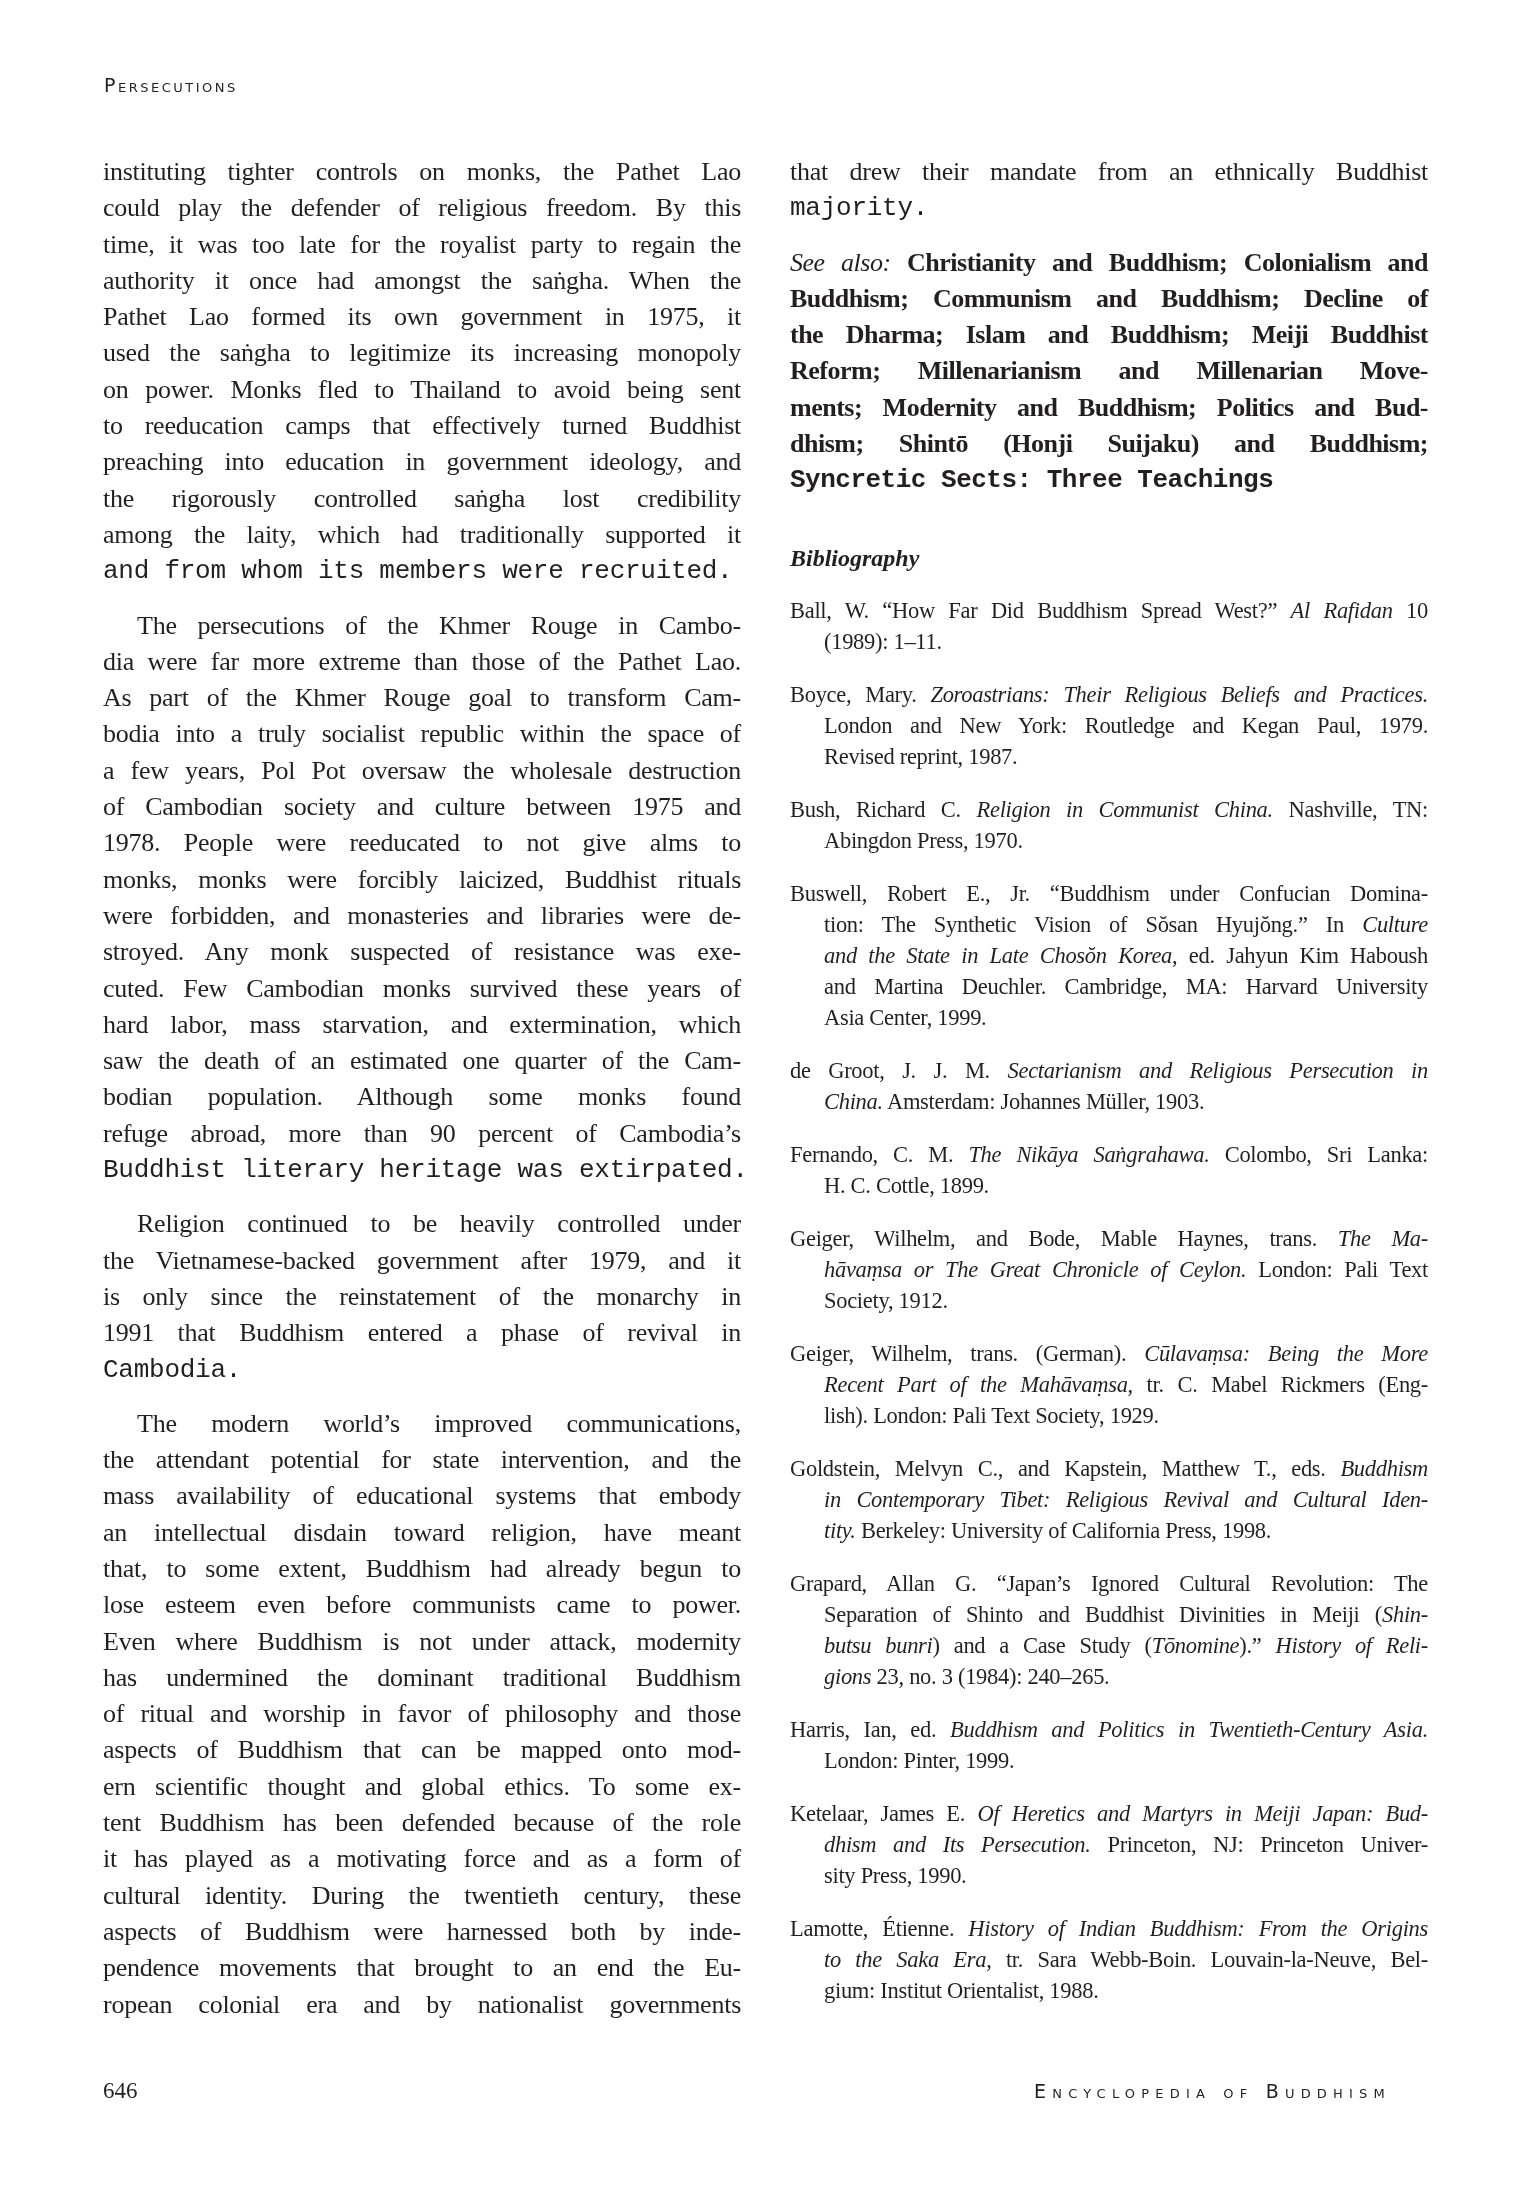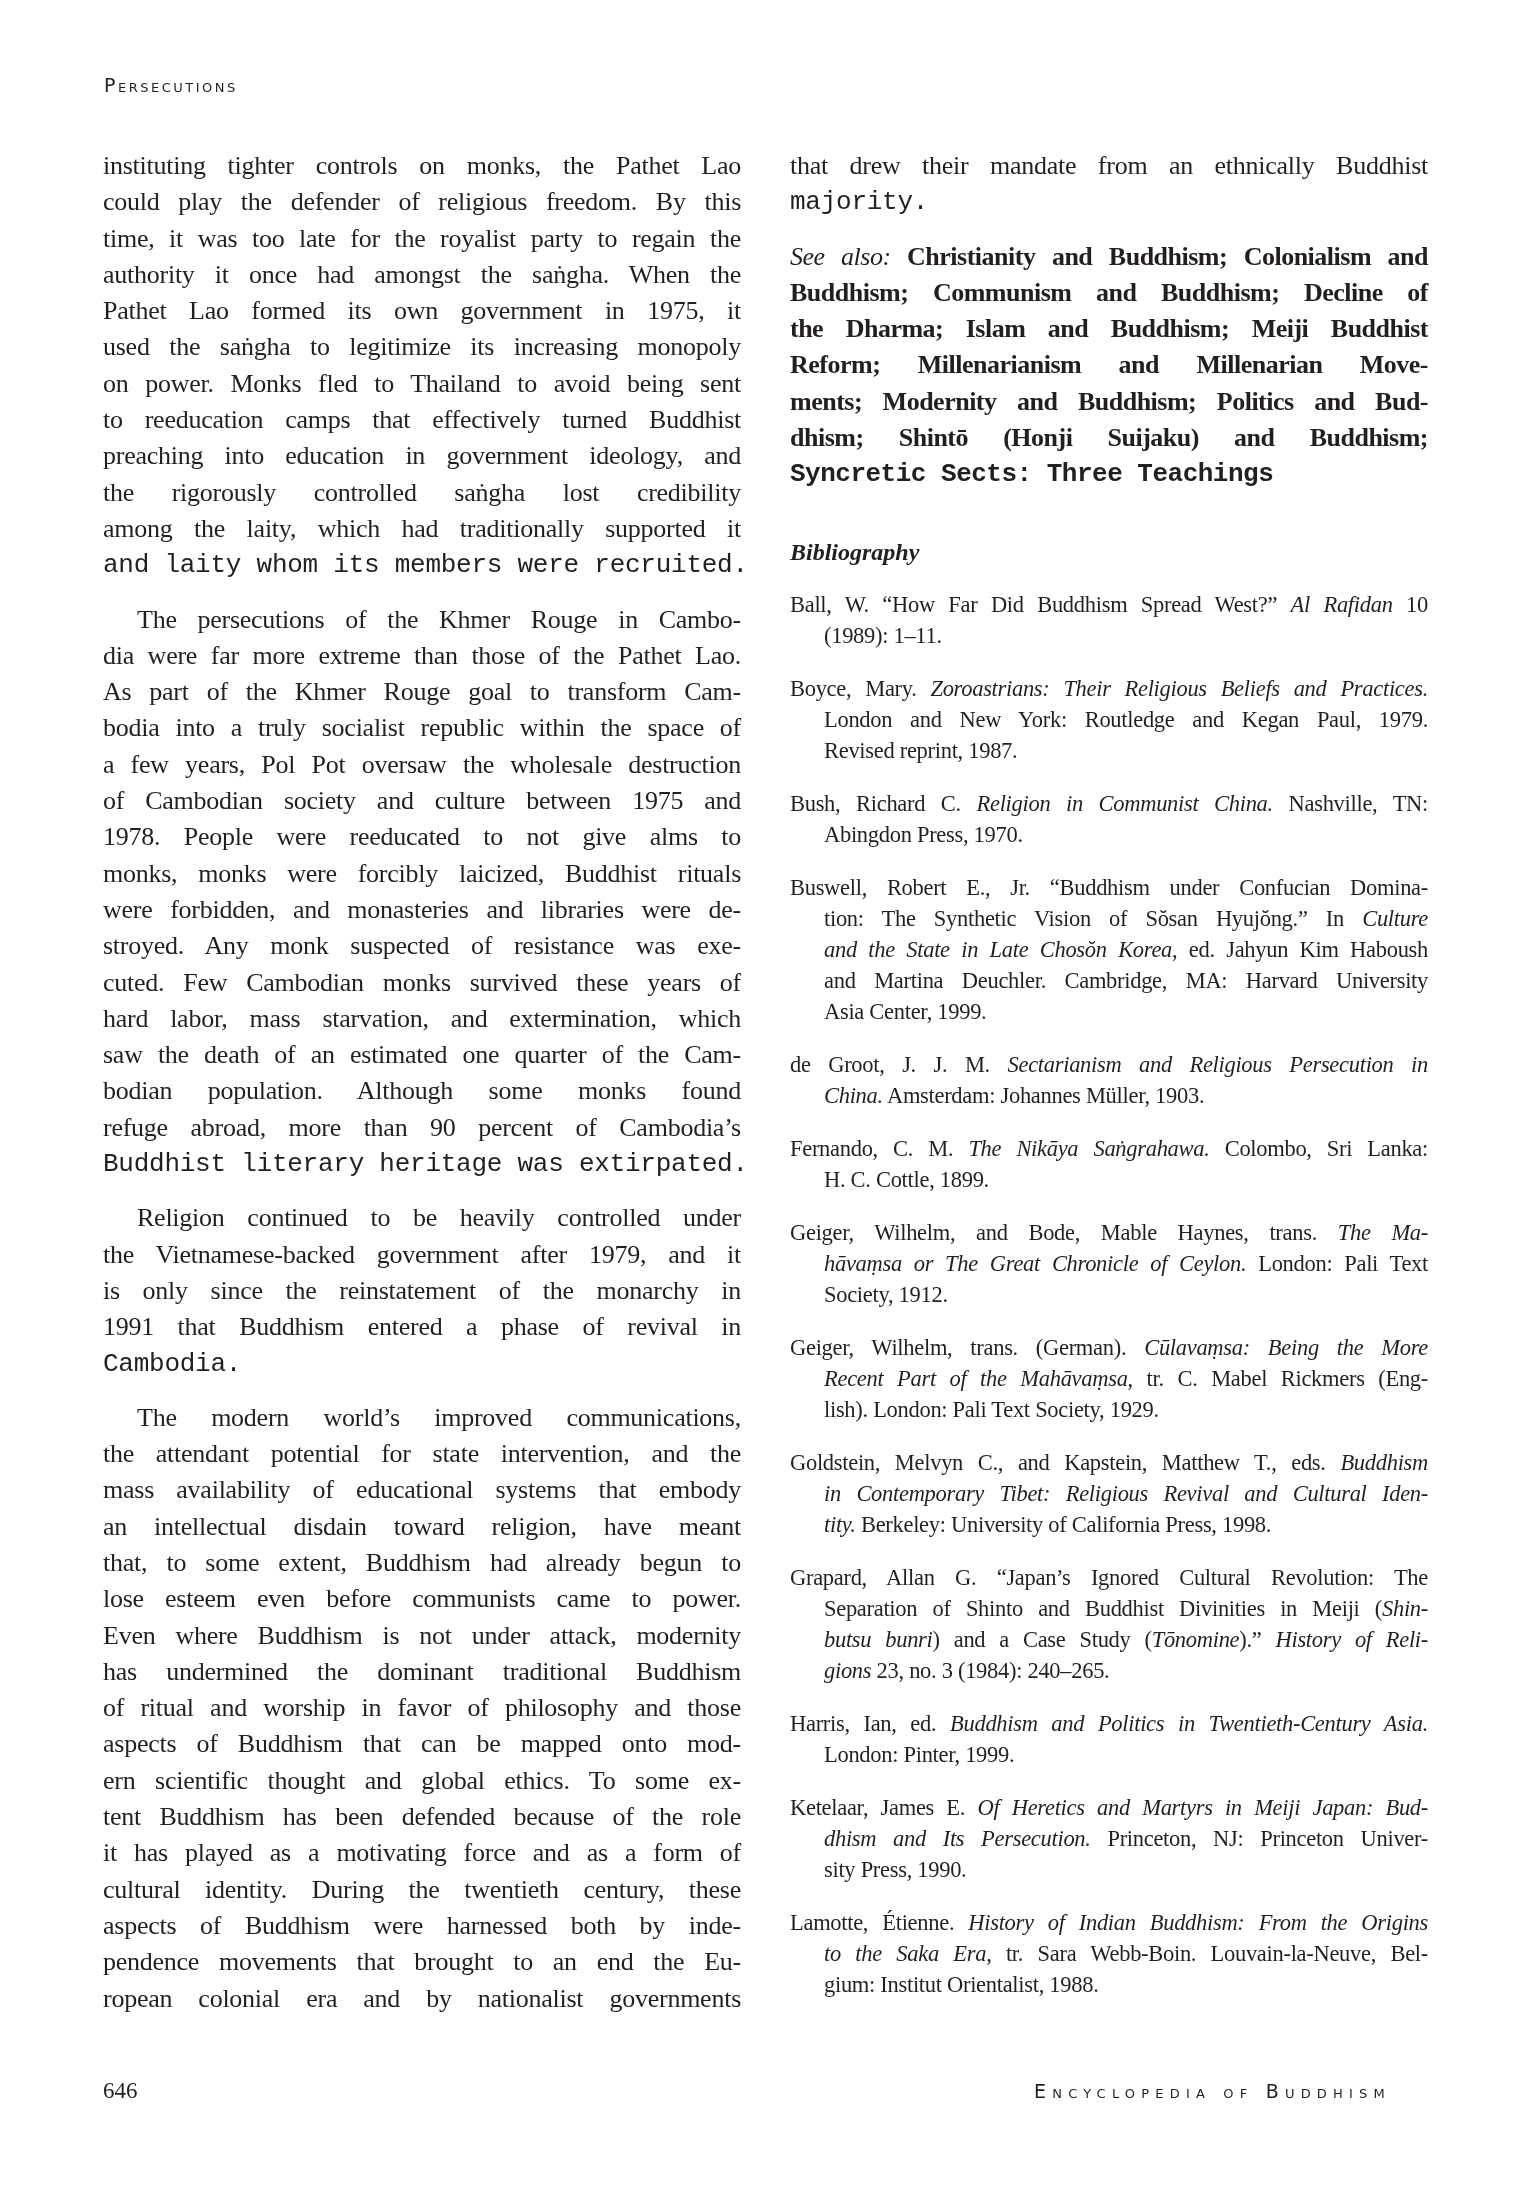--- a/index.html
+++ b/index.html
@@ -1,20 +1,20 @@
 <!DOCTYPE html>
 <html><head>
 <meta charset="utf-8">
 <style>
   html, body { margin:0; padding:0; background:#ffffff; }
   body { width:1522px; height:2200px; position:relative; overflow:hidden;
          font-family:"Liberation Serif","DejaVu Serif",serif; color:#231f20; }
   .running-head { position:absolute; left:104px; top:74px; font-family:"DejaVu Sans","Liberation Sans",sans-serif;
          font-size:19px; letter-spacing:2.5px; font-variant:small-caps; color:#231f20; }
-  .col { position:absolute; top:148px; width:638px; }
+  .col { position:absolute; top:154px; width:638px; }
   .col-left { left:103px; }
   .col-right { left:790px; }
   .para { margin:0 0 18px 0; }
   .line { display:block; font-size:26px; line-height:36.3px; height:36.3px; white-space:nowrap;
           text-align:justify; text-align-last:justify; letter-spacing:-0.25px; }
   .line.last { text-align-last:left;font-family:Liberation Mono, monospace; }
   .line.indent { text-indent:34px; }
   .see-also { margin-top:18px; }
   .see-also .line { font-weight:bold; letter-spacing:-0.5px; }
   .see-also i { font-weight:normal; }
@@ -39,21 +39,21 @@
       <span class="line"><span>could play the defender of religious freedom. By this</span></span>
       <span class="line"><span>time, it was too late for the royalist party to regain the</span></span>
       <span class="line"><span>authority it once had amongst the saṅgha. When the</span></span>
       <span class="line"><span>Pathet Lao formed its own government in 1975, it</span></span>
       <span class="line"><span>used the saṅgha to legitimize its increasing monopoly</span></span>
       <span class="line"><span>on power. Monks fled to Thailand to avoid being sent</span></span>
       <span class="line"><span>to reeducation camps that effectively turned Buddhist</span></span>
       <span class="line"><span>preaching into education in government ideology, and</span></span>
       <span class="line"><span>the rigorously controlled saṅgha lost credibility</span></span>
       <span class="line"><span>among the laity, which had traditionally supported it</span></span>
-      <span class="line last"><span>and laity whom its members were recruited.</span></span>
+      <span class="line last"><span>and from whom its members were recruited.</span></span>
     </div>
     <div class="para">
       <span class="line indent"><span>The persecutions of the Khmer Rouge in Cambo-</span></span>
       <span class="line"><span>dia were far more extreme than those of the Pathet Lao.</span></span>
       <span class="line"><span>As part of the Khmer Rouge goal to transform Cam-</span></span>
       <span class="line"><span>bodia into a truly socialist republic within the space of</span></span>
       <span class="line"><span>a few years, Pol Pot oversaw the wholesale destruction</span></span>
       <span class="line"><span>of Cambodian society and culture between 1975 and</span></span>
       <span class="line"><span>1978. People were reeducated to not give alms to</span></span>
       <span class="line"><span>monks, monks were forcibly laicized, Buddhist rituals</span></span>

